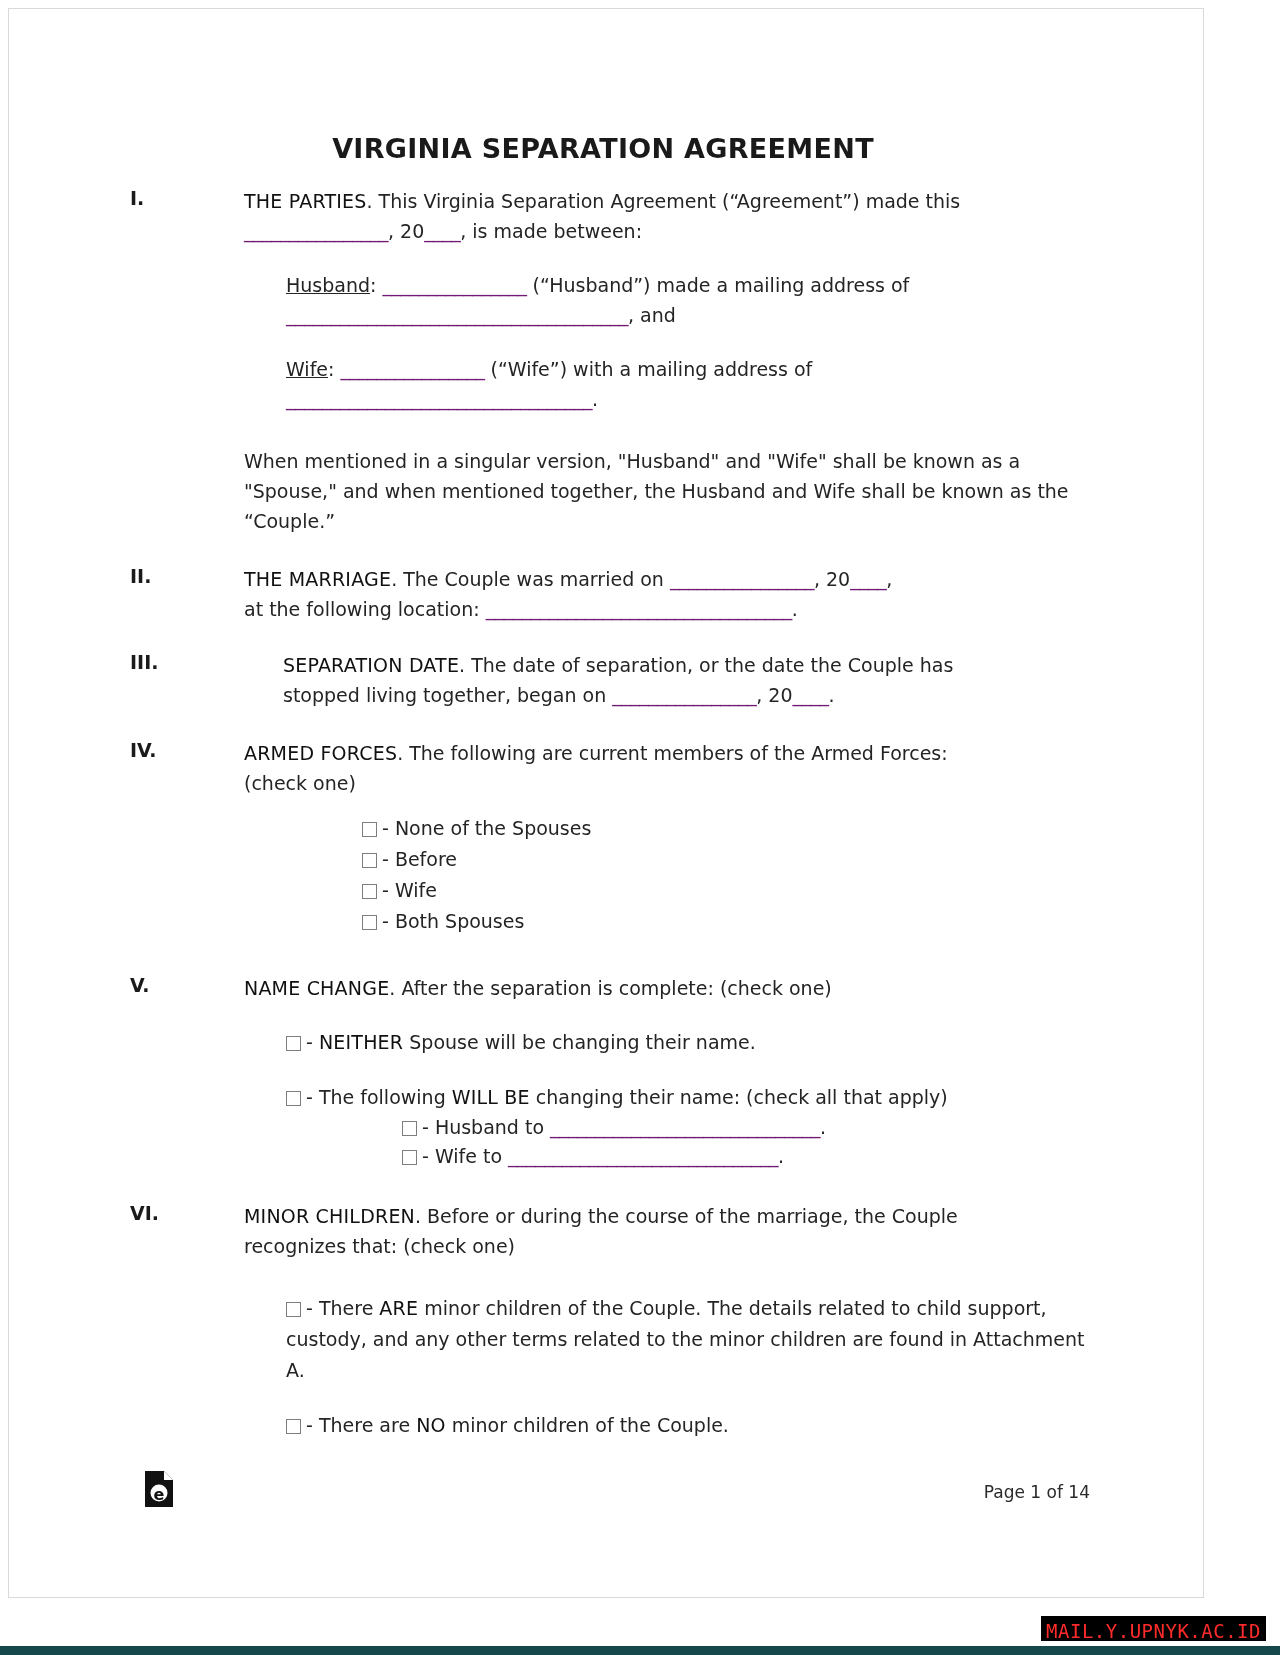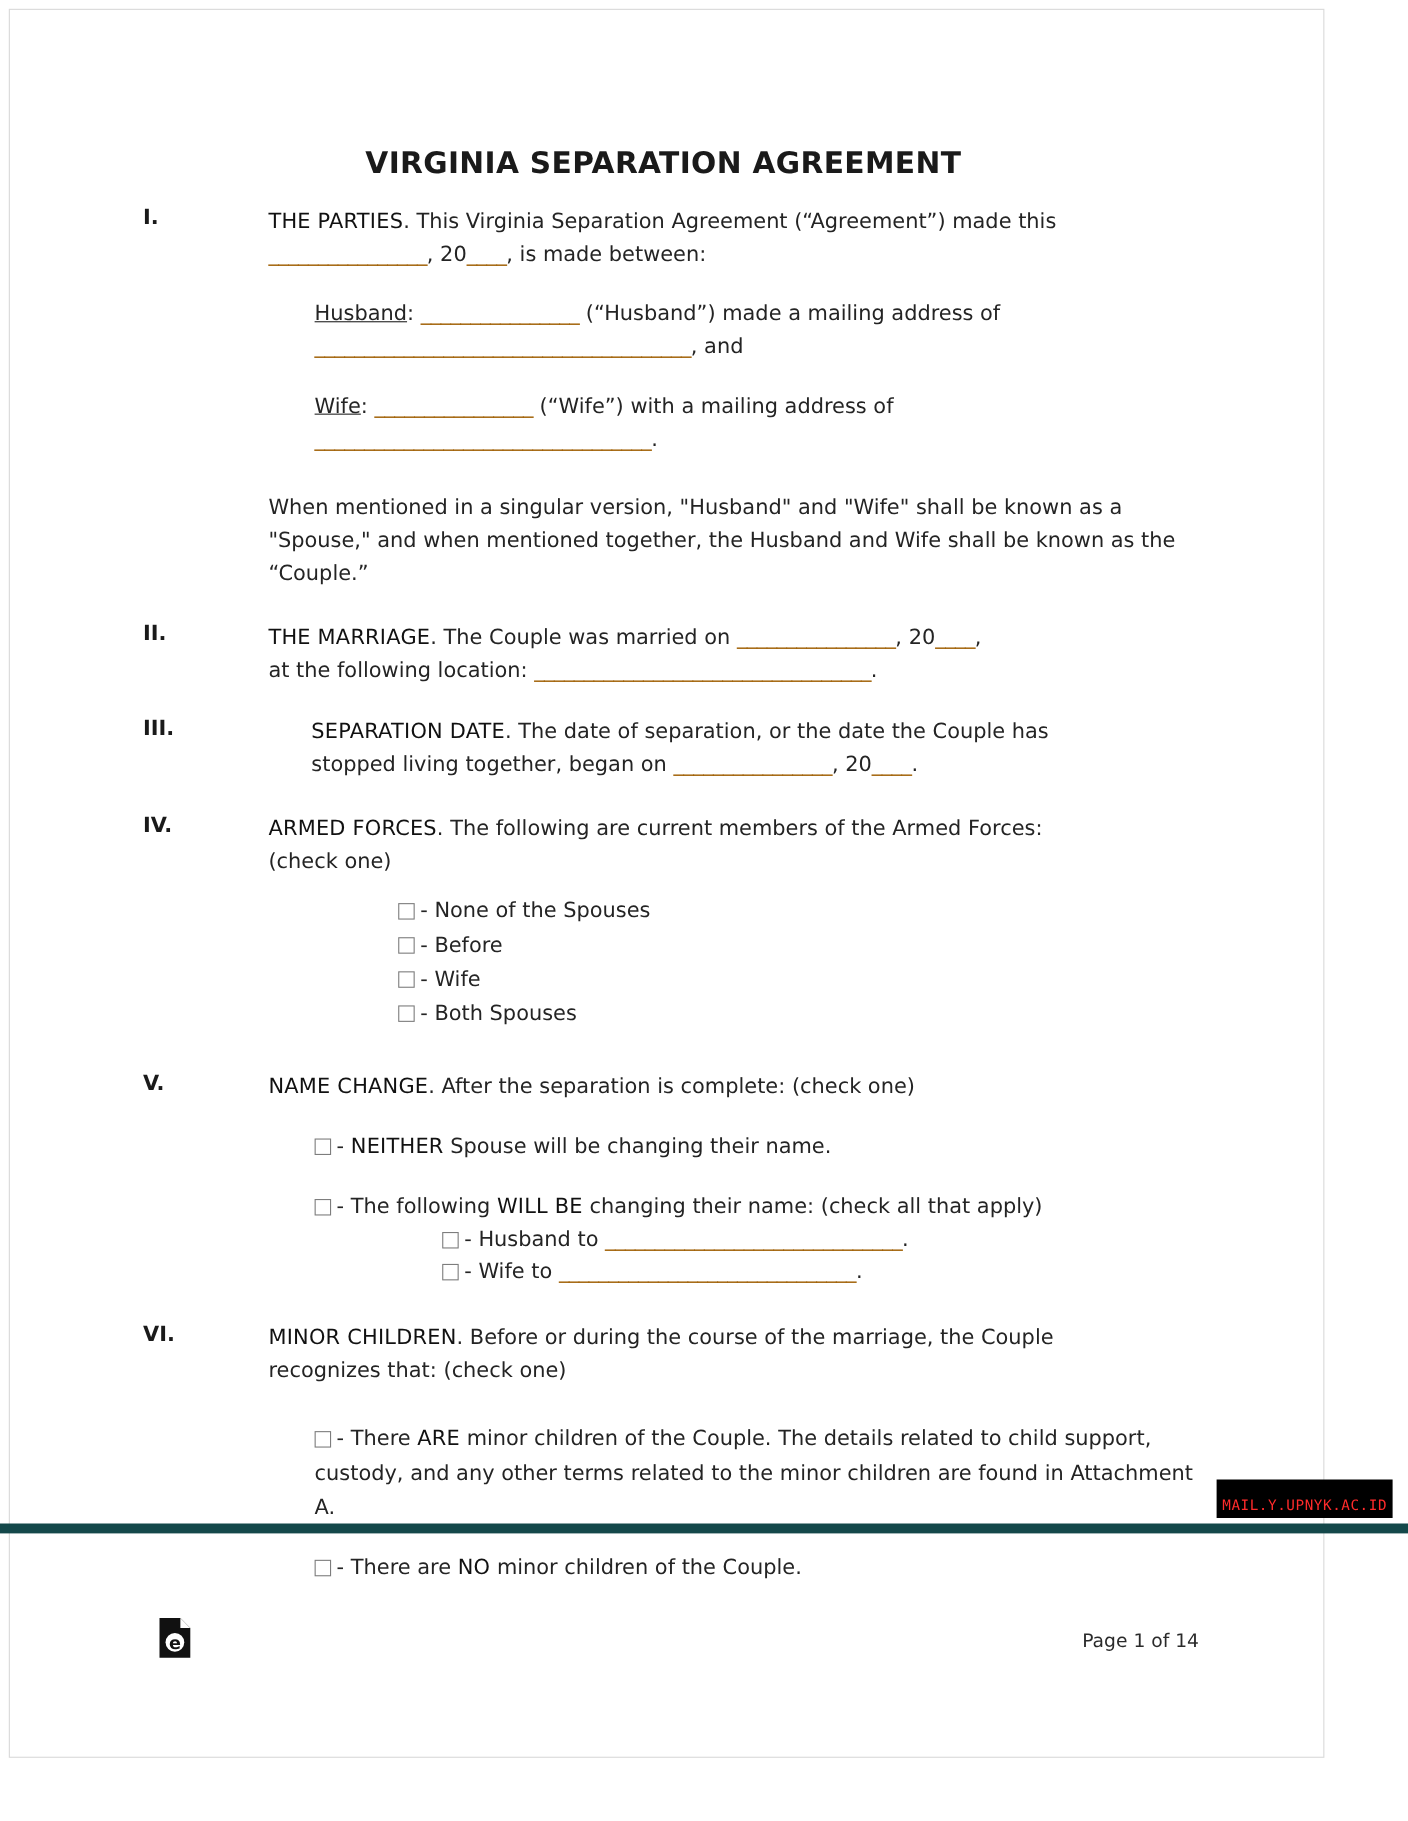--- a/index.html
+++ b/index.html
@@ -9,21 +9,21 @@
     height: 1655px;
     background: #ffffff;
     font-family: "DejaVu Sans", sans-serif;
     overflow: hidden;
   }
 
   
   #page {
     position: relative;
     width: 1280px;
-    height: 1394px;
+    height: 1655px;
     background: #ffffff;
   }
 
   
   #sheet {
     position: absolute;
     left: 8px;
     top: 8px;
     width: 1196px;
     height: 1590px;
@@ -82,21 +82,21 @@
     text-align: left;
   }
   .sec-body b { font-weight: normal; color: #111; letter-spacing: 0.2px; }
 
   .u { text-decoration: underline; }
 
   
   .blank {
     letter-spacing: -0.5px;
     font-family: "DejaVu Sans", sans-serif;
-    color: #a16207;
+    color: #701a75;
   }
 
   .indent {
     margin-left: 42px;
   }
   .indent2 {
     margin-left: 118px;
   }
   .gap-m { height: 24px; }
   .gap-l { height: 32px; }
@@ -141,23 +141,23 @@
     color: #2a2a2a;
   }
 
   #watermark {
     position: absolute;
     right: 14px;
     bottom: 14px;
     background: #000000;
     color: #ff2b2b;
     font-family: "DejaVu Sans Mono", monospace;
-    font-size: 13px;
+    font-size: 19px;
     letter-spacing: 0.5px;
-    padding: 18px 5px 3px 5px;
+    padding: 8px 5px 3px 5px;
     line-height: 14px;
   }
 </style>
 </head>
 <body>
 
 <div id="page">
   <div id="sheet"></div>
 
   <div id="doc">

